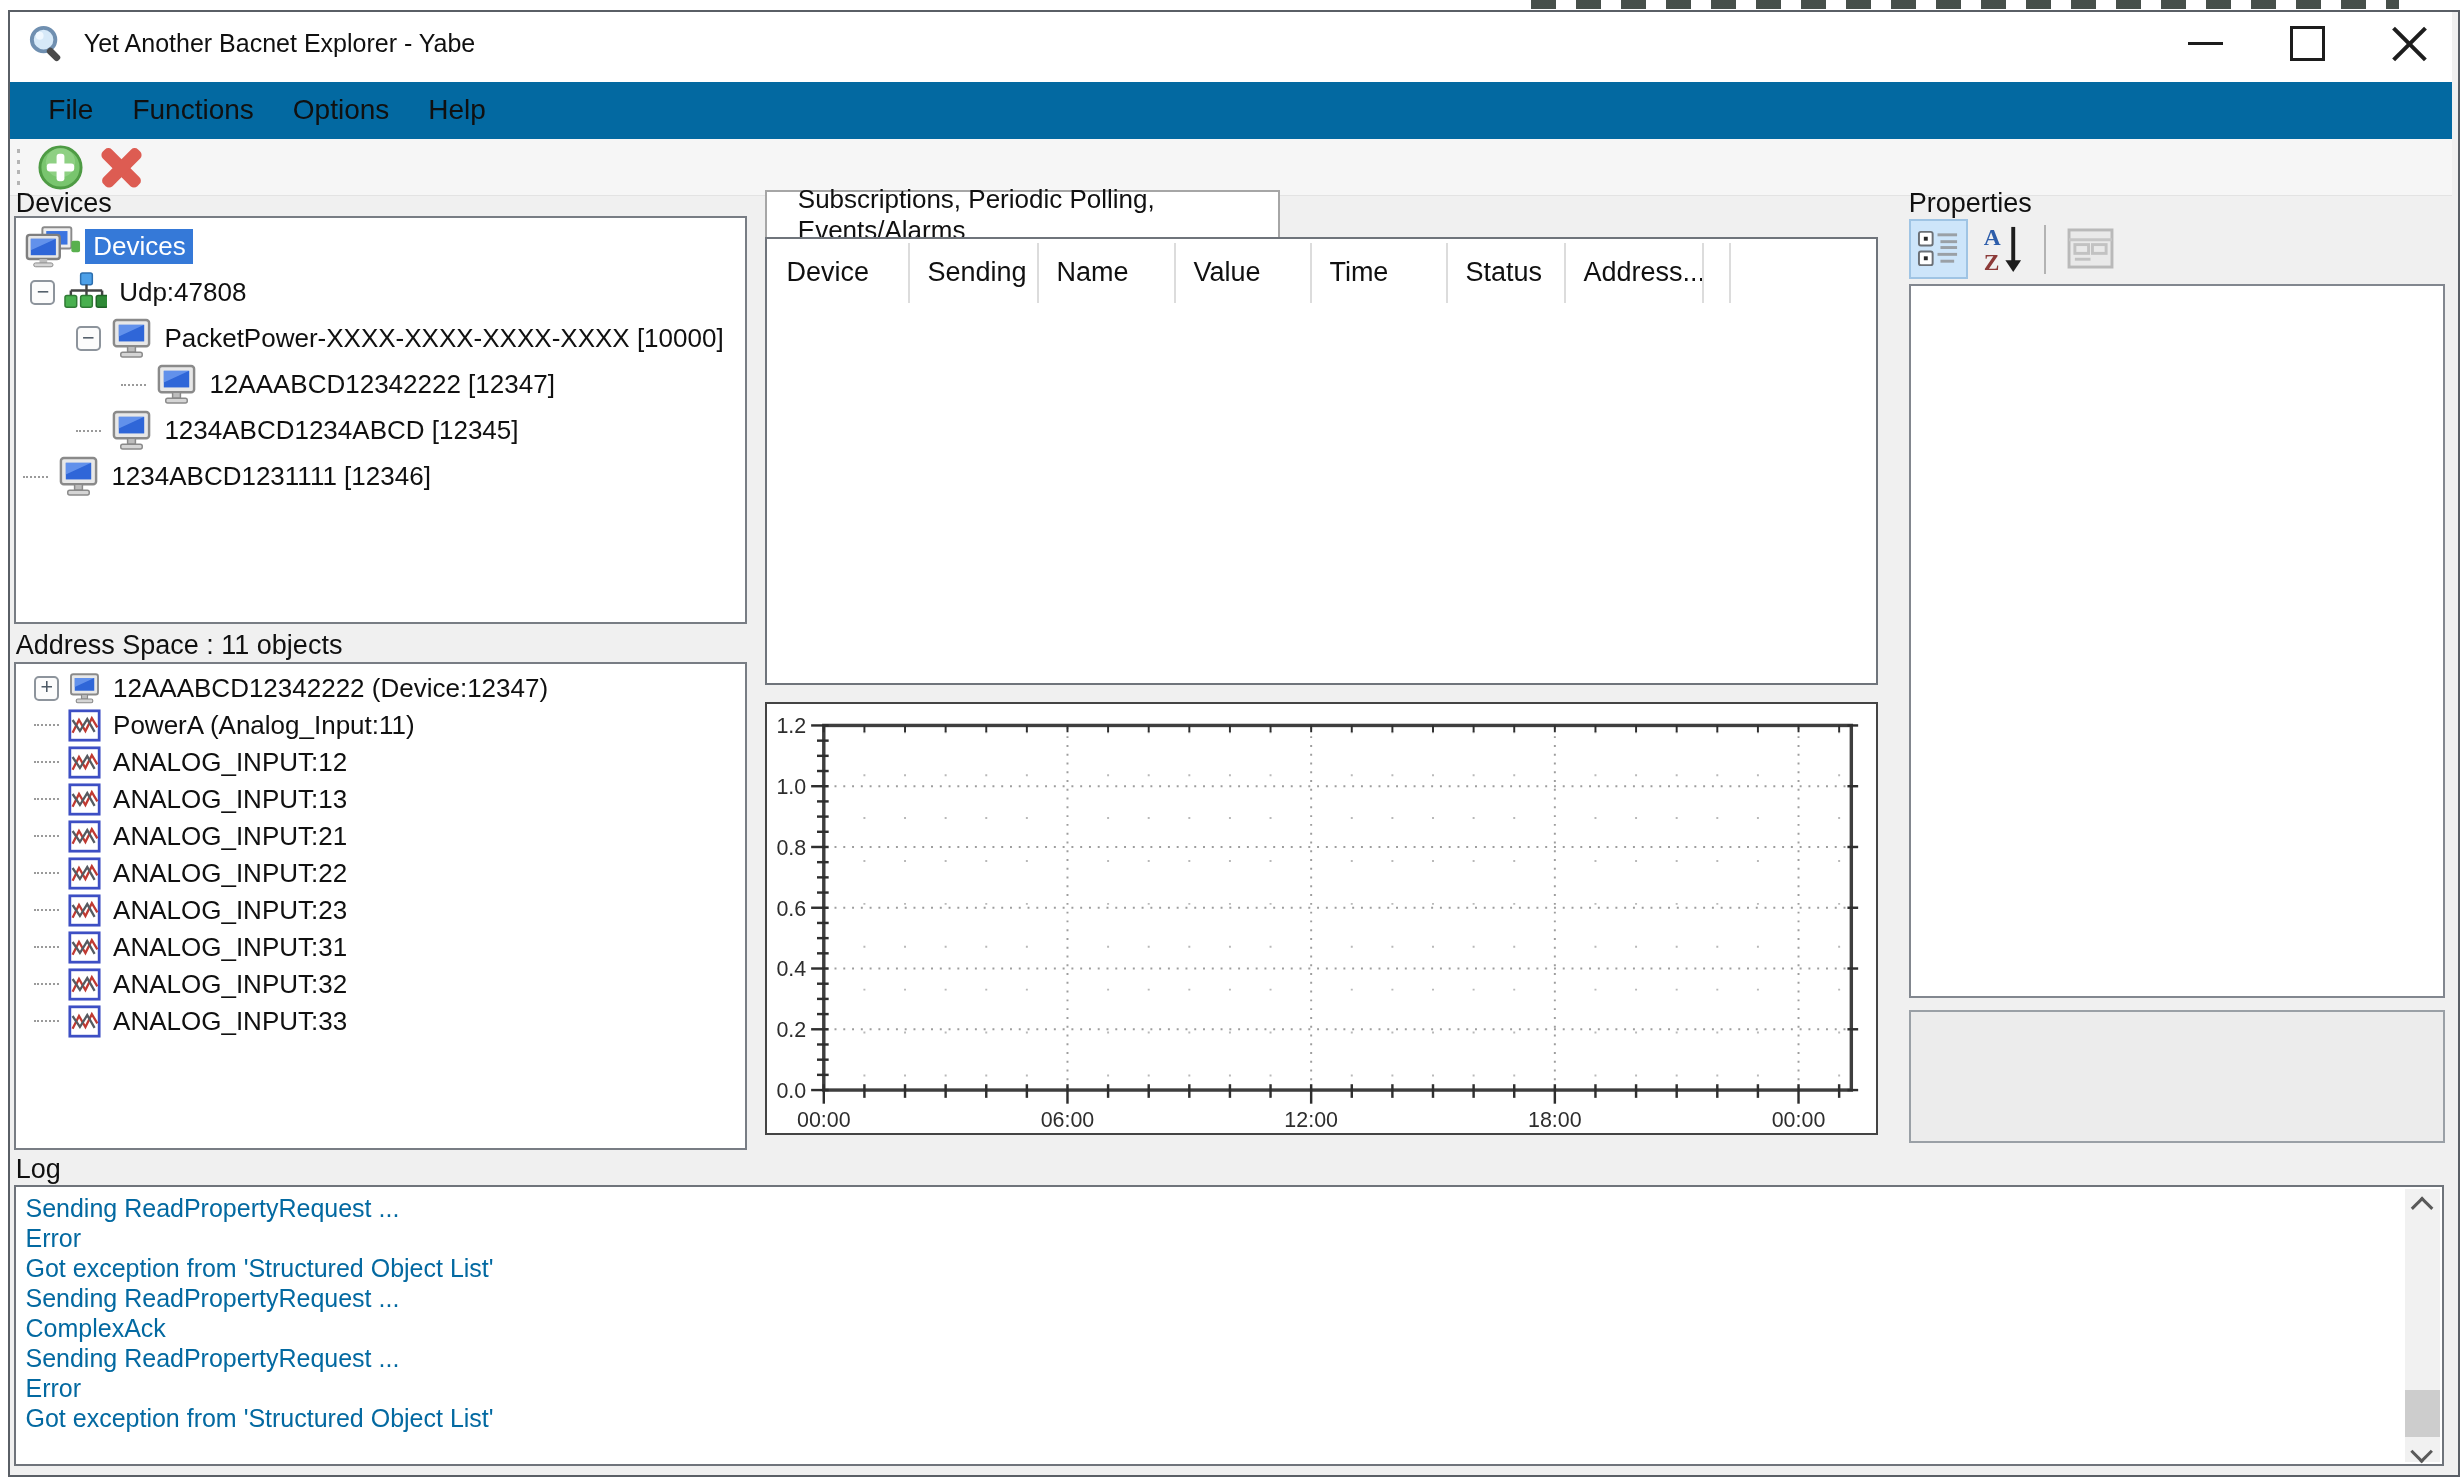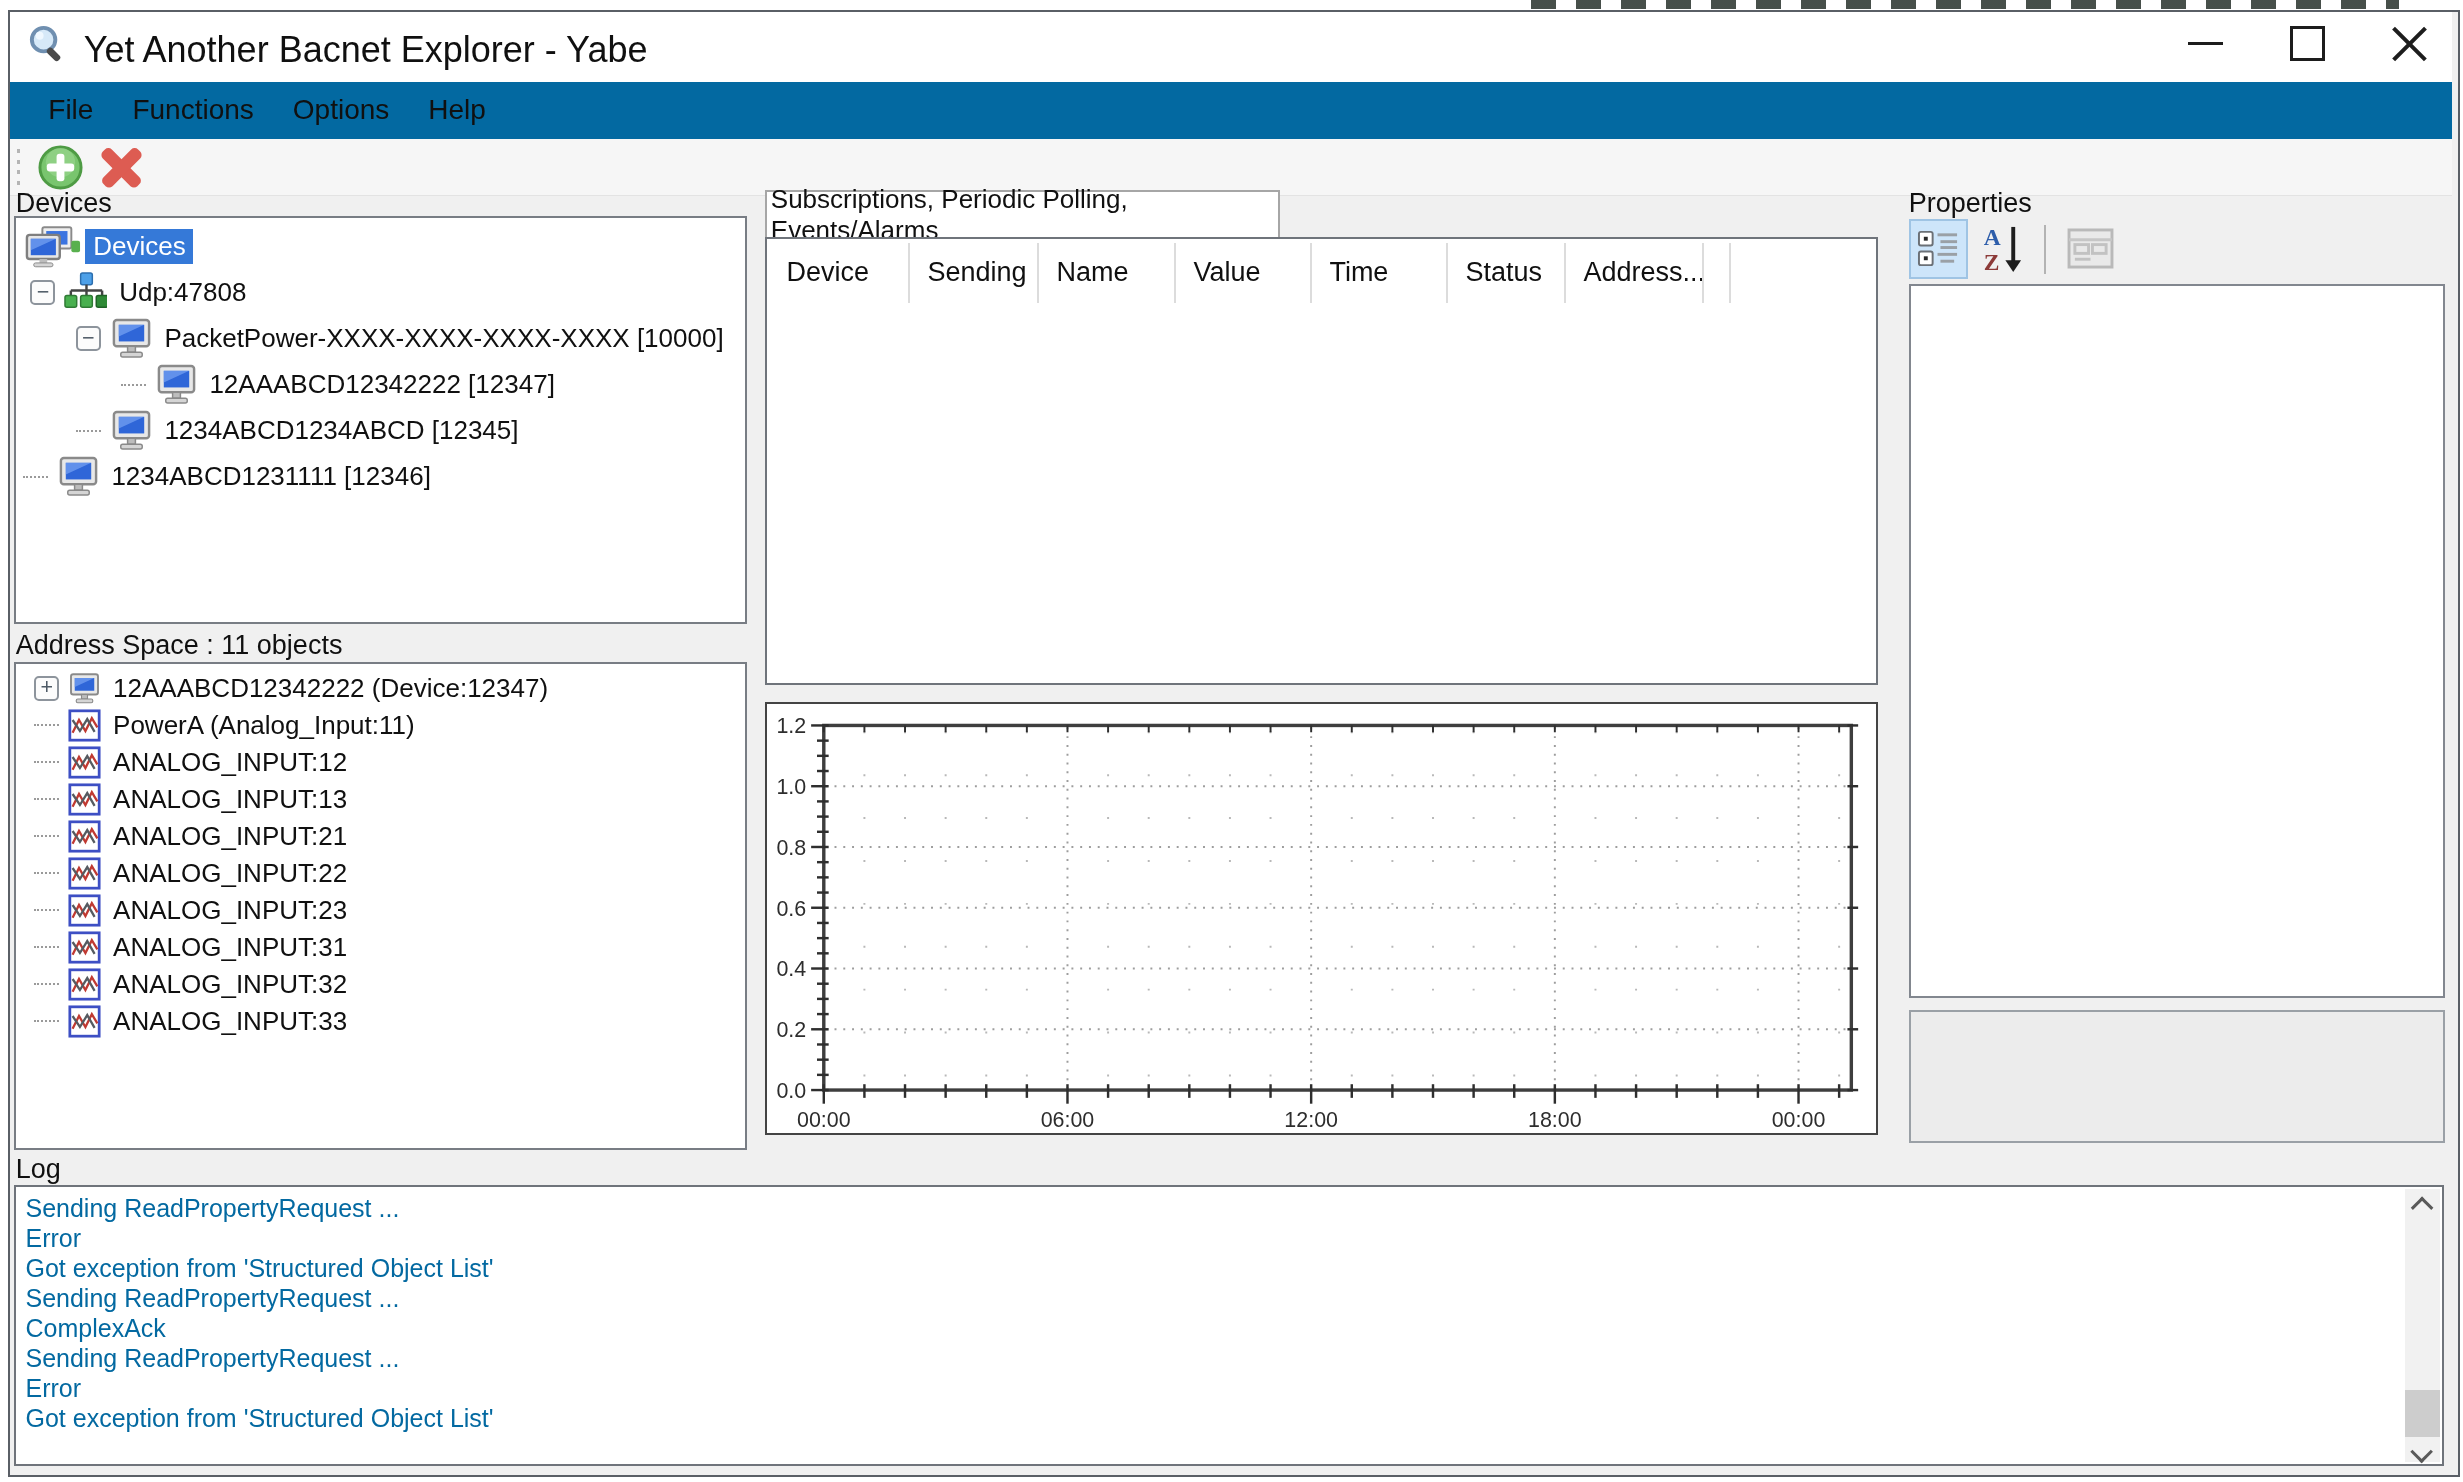--- a/index.html
+++ b/index.html
@@ -4,21 +4,21 @@
 <style>
   html,body{margin:0;padding:0;width:2463px;height:1482px;background:#ffffff;overflow:hidden;
     font-family:"Liberation Sans",sans-serif;-webkit-font-smoothing:antialiased;color:#1b1b1b;}
   .abs{position:absolute;}
   #remnant{left:1531px;top:0;width:868px;height:8.8px;
     background:repeating-linear-gradient(90deg,#26302a 0 25px,transparent 25px 45px);opacity:.85;}
   #window{left:7.8px;top:9.8px;width:2448px;height:1463px;border:2.9px solid #5a5f66;background:#f0f0f0;}
   
   #titlebar{left:0;top:0;width:2442px;height:70px;background:#ffffff;}
   #app-icon{left:15.6px;top:11.7px;width:45px;height:45px;}
-  #title-text{left:74px;top:17.6px;font-size:36px;color:#101010;white-space:nowrap;}
+  #title-text{left:74px;top:17.6px;font-size:25px;color:#101010;white-space:nowrap;}
   .winbtn{top:0;width:86px;height:64px;display:flex;align-items:center;justify-content:center;}
   #btn-min{left:2153px;}#btn-max{left:2255px;}#btn-close{left:2356px;}
   .glyph-min{width:35px;height:0;border-top:3.9px solid #1d1d1d;}
   .glyph-max{width:29px;height:29px;border:3.9px solid #1d1d1d;}
   .glyph-close{position:relative;width:39px;height:39px;}
   .glyph-close::before,.glyph-close::after{content:"";position:absolute;left:-2px;top:17.6px;width:45px;height:3.9px;background:#1d1d1d;}
   .glyph-close::before{transform:rotate(45deg);}.glyph-close::after{transform:rotate(-45deg);}
   
   #menubar{left:0;top:70px;width:2442px;height:57px;background:#0369a1;display:flex;align-items:center;padding-left:19px;box-sizing:border-box;}
   .menu-item{font-size:28px;padding:5.9px 19.5px;color:#101010;}
@@ -42,21 +42,21 @@
   #address-tree .trow{height:37px;}
   .slot{width:39px;display:flex;align-items:center;justify-content:center;flex:0 0 auto;position:relative;}
   .slot .dots{width:25px;height:0;border-top:2px dotted #9a9a9a;}
   .expander{width:25px;height:25px;border:2px solid #8d949c;border-radius:4.9px;background:#fcfcfc;
     display:flex;align-items:center;justify-content:center;font-size:21.5px;color:#4e5a66;box-sizing:border-box;line-height:1;flex:0 0 auto;}
   .ticon{flex:0 0 auto;display:flex;align-items:center;justify-content:center;margin:0 3.9px 0 2px;}
   .tlabel{font-size:26px;padding:2px 7.8px;color:#101010;}
   .tlabel.selected{background:#3579d8;color:#ffffff;}
   
   #tab{left:755px;top:178px;width:515px;height:48px;background:#ffffff;border:2px solid #a6a6a6;border-bottom:none;box-sizing:border-box;
-     display:flex;align-items:center;padding-left:4px;font-size:26px;color:#101010;}
+     display:flex;align-items:center;padding-left:31px;font-size:26px;color:#101010;}
   #table-panel{left:755px;top:225px;width:1113px;height:448px;border:2px solid #6f747b;}
   #table-header{position:absolute;left:2px;top:3.9px;height:60px;display:flex;}
   .hcell{border-right:2px solid #dcdcdc;height:100%;display:flex;align-items:center;padding-left:17.6px;
      font-size:27px;color:#101010;box-sizing:border-box;white-space:nowrap;overflow:hidden;}
   
   #chart-panel{left:755px;top:690px;width:1113px;height:433px;background:#ffffff;border:2.9px solid #444444;box-sizing:border-box;}
   
   #properties-label{left:1899px;top:176px;}
   #props-toolbar{left:1899px;top:207px;width:536px;height:64px;}
   .ptool-btn{position:absolute;top:0;width:59px;height:60px;display:flex;align-items:center;justify-content:center;box-sizing:border-box;}

